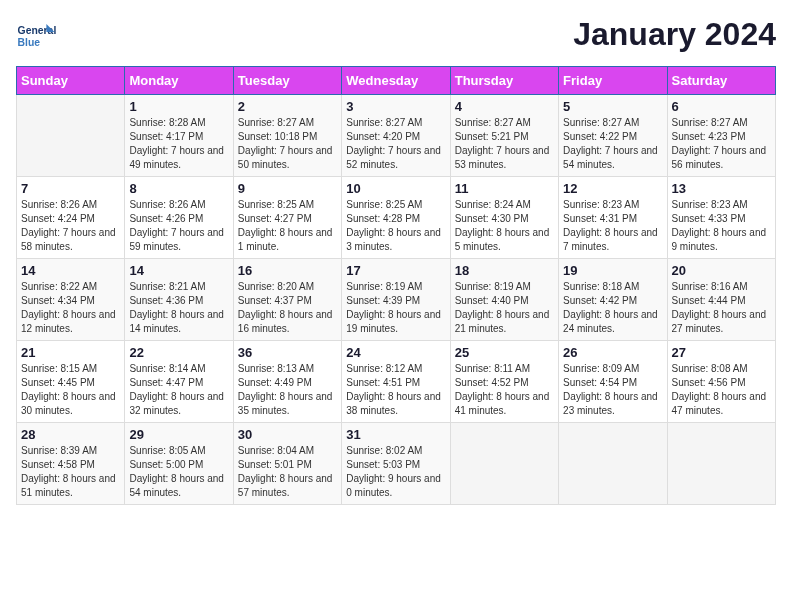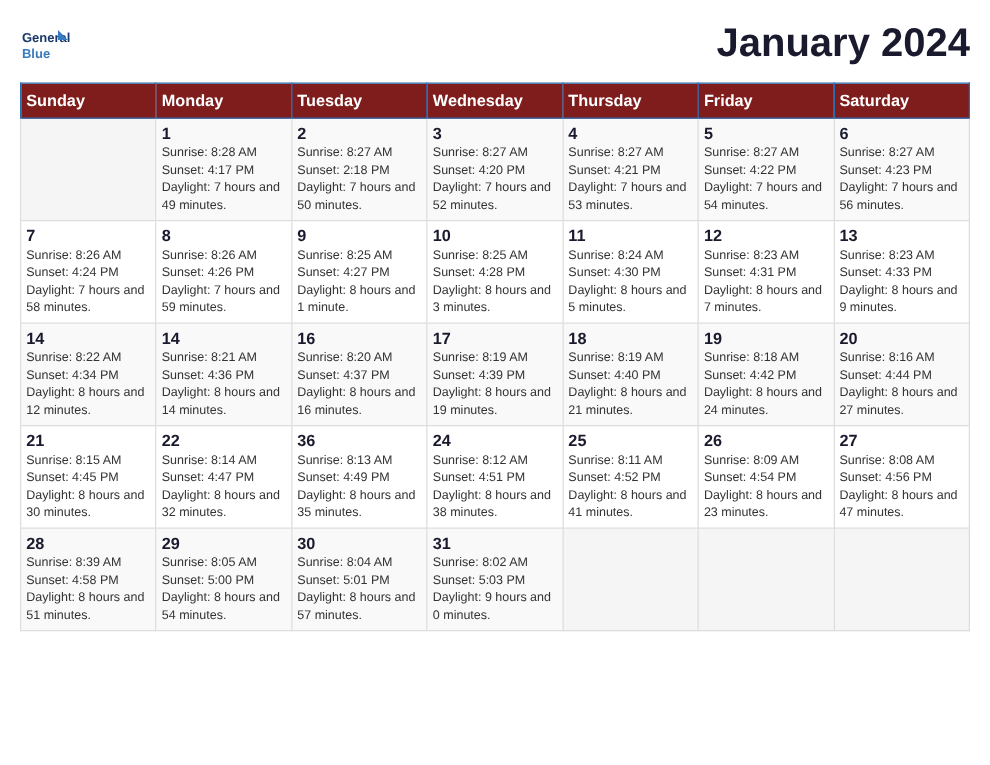--- a/index.html
+++ b/index.html
@@ -37,21 +37,21 @@
     .subtitle {
       font-size: 16px;
       color: #333;
     }
     table {
       width: 100%;
       border-collapse: collapse;
       table-layout: fixed;
     }
     thead tr {
-      background-color: #7f1d1d;
+      background-color: #d946ef;
       color: white;
     }
     thead th {
       padding: 6px 4px;
       font-size: 13px;
       font-weight: bold;
       text-align: left;
       border: 1px solid #2a6aaf;
     }
     tbody tr {
@@ -107,23 +107,23 @@
         <th>Wednesday</th>
         <th>Thursday</th>
         <th>Friday</th>
         <th>Saturday</th>
       </tr>
   </thead>
   <tbody id="calendar-body">
   <tr>
         <td class="empty-cell"></td>
         <td><span class="day-number">1</span><span class="cell-text">Sunrise: 8:28 AM</span><br><span class="cell-text">Sunset: 4:17 PM</span><br><span class="cell-text">Daylight: 7 hours and 49 minutes.</span></td>
-        <td><span class="day-number">2</span><span class="cell-text">Sunrise: 8:27 AM</span><br><span class="cell-text">Sunset: 2:18 PM</span><br><span class="cell-text">Daylight: 7 hours and 50 minutes.</span></td>
+        <td><span class="day-number">2</span><span class="cell-text">Sunrise: 8:27 AM</span><br><span class="cell-text">Sunset: 10:18 PM</span><br><span class="cell-text">Daylight: 7 hours and 50 minutes.</span></td>
         <td><span class="day-number">3</span><span class="cell-text">Sunrise: 8:27 AM</span><br><span class="cell-text">Sunset: 4:20 PM</span><br><span class="cell-text">Daylight: 7 hours and 52 minutes.</span></td>
-        <td><span class="day-number">4</span><span class="cell-text">Sunrise: 8:27 AM</span><br><span class="cell-text">Sunset: 4:21 PM</span><br><span class="cell-text">Daylight: 7 hours and 53 minutes.</span></td>
+        <td><span class="day-number">4</span><span class="cell-text">Sunrise: 8:27 AM</span><br><span class="cell-text">Sunset: 5:21 PM</span><br><span class="cell-text">Daylight: 7 hours and 53 minutes.</span></td>
         <td><span class="day-number">5</span><span class="cell-text">Sunrise: 8:27 AM</span><br><span class="cell-text">Sunset: 4:22 PM</span><br><span class="cell-text">Daylight: 7 hours and 54 minutes.</span></td>
         <td><span class="day-number">6</span><span class="cell-text">Sunrise: 8:27 AM</span><br><span class="cell-text">Sunset: 4:23 PM</span><br><span class="cell-text">Daylight: 7 hours and 56 minutes.</span></td>
       </tr>
       <tr>
         <td><span class="day-number">7</span><span class="cell-text">Sunrise: 8:26 AM</span><br><span class="cell-text">Sunset: 4:24 PM</span><br><span class="cell-text">Daylight: 7 hours and 58 minutes.</span></td>
         <td><span class="day-number">8</span><span class="cell-text">Sunrise: 8:26 AM</span><br><span class="cell-text">Sunset: 4:26 PM</span><br><span class="cell-text">Daylight: 7 hours and 59 minutes.</span></td>
         <td><span class="day-number">9</span><span class="cell-text">Sunrise: 8:25 AM</span><br><span class="cell-text">Sunset: 4:27 PM</span><br><span class="cell-text">Daylight: 8 hours and 1 minute.</span></td>
         <td><span class="day-number">10</span><span class="cell-text">Sunrise: 8:25 AM</span><br><span class="cell-text">Sunset: 4:28 PM</span><br><span class="cell-text">Daylight: 8 hours and 3 minutes.</span></td>
         <td><span class="day-number">11</span><span class="cell-text">Sunrise: 8:24 AM</span><br><span class="cell-text">Sunset: 4:30 PM</span><br><span class="cell-text">Daylight: 8 hours and 5 minutes.</span></td>
         <td><span class="day-number">12</span><span class="cell-text">Sunrise: 8:23 AM</span><br><span class="cell-text">Sunset: 4:31 PM</span><br><span class="cell-text">Daylight: 8 hours and 7 minutes.</span></td>

